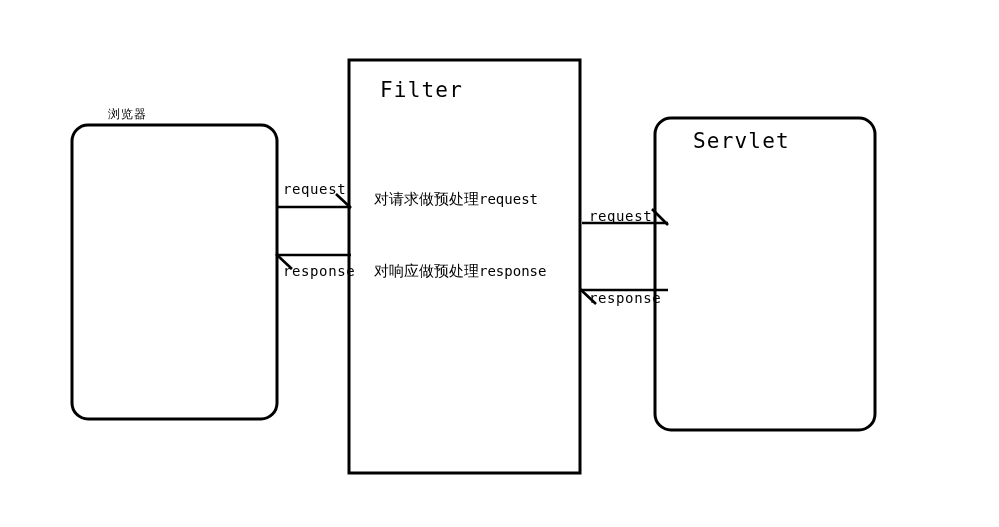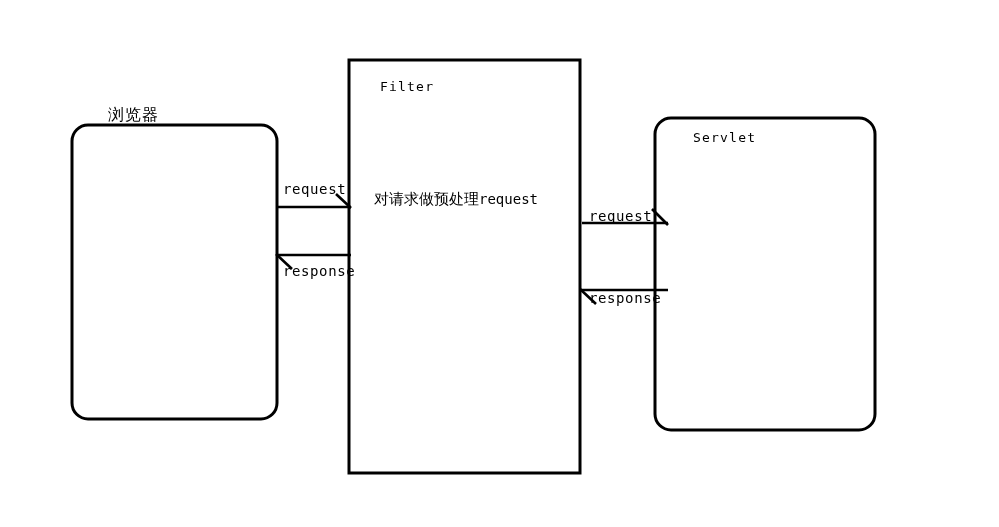--- a/index.html
+++ b/index.html
@@ -44,26 +44,26 @@
     color: #000000;
     line-height: 1;
   }
   .mono-label {
     font-family: "DejaVu Sans Mono", "Liberation Mono", monospace;
     font-size: 14px;
     letter-spacing: 0.6px;
   }
   .node-title {
     font-family: "DejaVu Sans Mono", "Liberation Mono", monospace;
-    font-size: 13px;
+    font-size: 21px;
     letter-spacing: 1.2px;
   }
   .cjk-title {
-    font-family: Liberation Mono, monospace;
-    font-size: 16px;
+    font-family: Liberation Sans, sans-serif;
+    font-size: 12px;
     letter-spacing: 1px;
   }
   .mixed-label {
     font-family: "DejaVu Sans", "Liberation Sans", sans-serif;
     font-size: 15px;
     text-align: center;
   }
   .mixed-label .mono-part {
     font-family: "DejaVu Sans Mono", "Liberation Mono", monospace;
     font-size: 14px;
@@ -107,14 +107,17 @@
   <div class="label mono-label" style="left:283px; top:264px;">response</div>
 
   <div class="label mono-label" style="left:589px; top:209px;">request</div>
 
   <div class="label mono-label" style="left:589px; top:291px;">response</div>
 
   <div class="label mixed-label" style="left:374px; top:192px;">
     <span>对请求做预处理</span><span class="mono-part">request</span>
   </div>
 
+  <div class="label mixed-label" style="left:374px; top:264px;">
+    <span>对响应做预处理</span><span class="mono-part">response</span>
+  </div>
 
 </div>
 
 </body></html>

